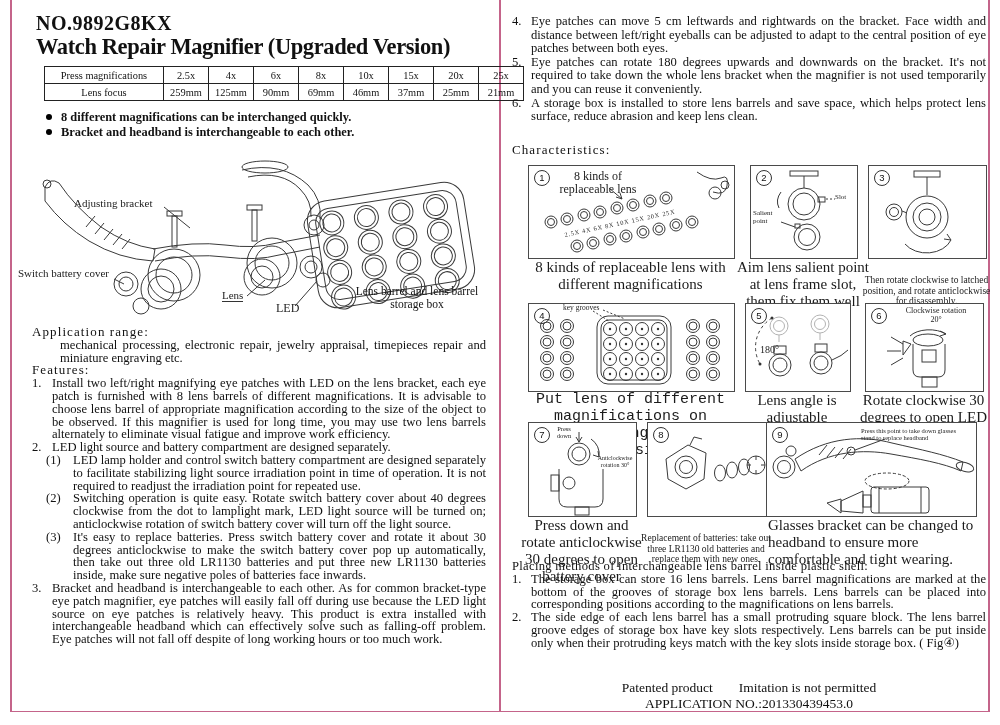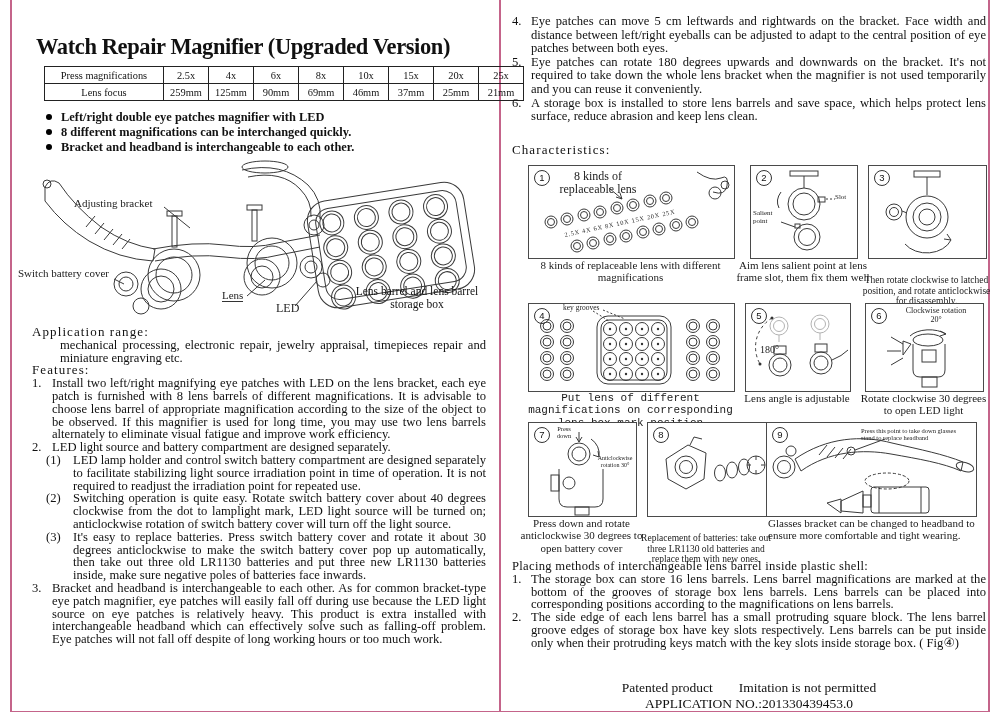--- a/index.html
+++ b/index.html
@@ -29,21 +29,21 @@
   .ft{flex:1;text-align:justify;}
   .fsub{display:flex;padding-left:14px;}
   .fsm{flex:0 0 27px;}
   
   .rtext{position:absolute;left:512px;top:15px;width:474px;font-size:12.6px;line-height:13.6px;}
   .chead{position:absolute;left:512px;top:142px;font-size:13px;letter-spacing:1.1px;}
   .panel{position:absolute;border:1.4px solid #4a4a4a;background:#fff;}
   .pnum{position:absolute;left:5px;top:4px;width:14px;height:14px;border:1px solid #333;border-radius:50%;
         font-family:"Liberation Sans",sans-serif;font-size:9.5px;line-height:14px;text-align:center;}
   .plabel{position:absolute;font-size:7px;line-height:1.12;color:#222;text-align:center;}
-  .cap{position:absolute;text-align:center;font-size:11px;line-height:1.13;color:#1a1a1a;}
+  .cap{position:absolute;text-align:center;font-size:15px;line-height:1.13;color:#1a1a1a;}
   .cap.small{font-size:9.5px;margin-top:16px;}
   .placing{position:absolute;left:512px;top:560px;width:474px;font-size:12.6px;line-height:12.8px;}
   .footer{position:absolute;left:512px;top:680px;width:474px;text-align:center;font-size:13.5px;line-height:16px;}
   .footer .gap{display:inline-block;width:26px;}
   svg{overflow:visible;}
   .ink{stroke:#3a3a3a;fill:none;stroke-width:1;}
   .ghost{stroke:#b3b3b3;fill:none;stroke-width:1;}
 </style>
 </head>
 <body>
@@ -69,20 +69,21 @@
   </defs>
 </svg>
 
 <div id="page">
 
   <div class="pinkline" style="left:10px;top:0;width:1.6px;height:712px;"></div>
   <div class="pinkline" style="left:988px;top:0;width:1.6px;height:712px;"></div>
   <div class="pinkline" style="left:10px;top:710.5px;width:979.6px;height:1.6px;"></div>
   <div class="pinkline" style="left:499px;top:0;width:1.6px;height:712px;"></div>
 
+  <div class="model">NO.9892G8KX</div>
   <div class="title">Watch Repair Magnifier (Upgraded Version)</div>
 
   <table class="spec">
     <tbody>
         <tr>
       <td class="lbl">Press magnifications</td>
       <td class="val">2.5x</td>
       <td class="val">4x</td>
       <td class="val">6x</td>
       <td class="val">8x</td>
@@ -99,24 +100,20 @@
       <td class="val">69mm</td>
       <td class="val">46mm</td>
       <td class="val">37mm</td>
       <td class="val">25mm</td>
       <td class="val">21mm</td>
     </tr>
   </tbody>
     </table>
 
   <div class="bullets">
-    <div class="bullet">
-        <span class="dot"></span>
-        <span>Left/right double eye patches magnifier with LED</span>
-      </div>
     <div class="bullet">
         <span class="dot"></span>
         <span>8 different magnifications can be interchanged quickly.</span>
       </div>
     <div class="bullet">
         <span class="dot"></span>
         <span>Bracket and headband is interchangeable to each other.</span>
       </div>
   </div>
 

